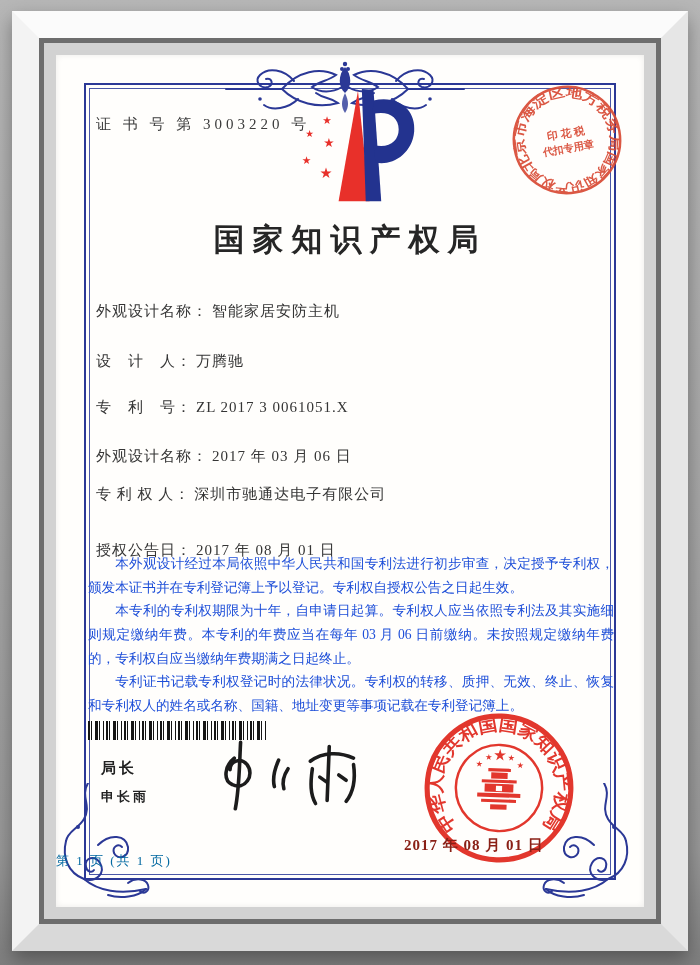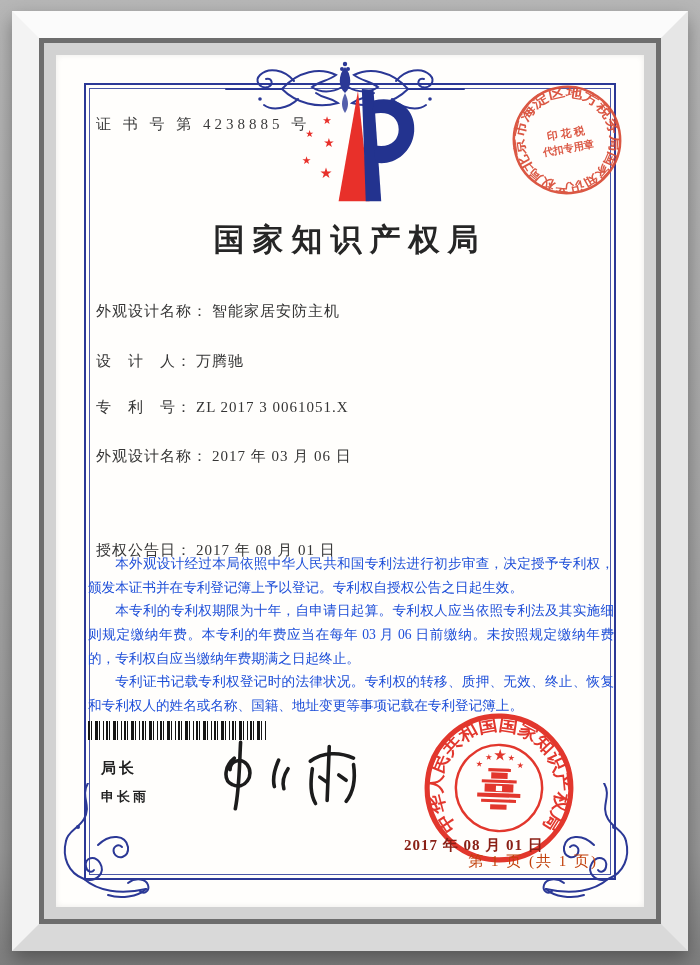--- a/index.html
+++ b/index.html
@@ -55,22 +55,22 @@
   .signer-name{position:absolute;left:45px;top:733px;font-size:13px;font-weight:700;color:#222;
     letter-spacing:3px;font-family:"Liberation Sans","DejaVu Sans",sans-serif;}
   .signature{position:absolute;left:148px;top:682px;width:165px;height:76px;}
   .signature svg{width:100%;height:100%;}
 
   .seal{position:absolute;left:366px;top:656px;width:154px;height:154px;transform:rotate(2deg);opacity:.95;}
   .seal svg{width:100%;height:100%;}
   .seal-date{position:absolute;left:348px;top:781px;width:150px;font-size:15px;font-weight:700;
     color:#8a2016;letter-spacing:1px;z-index:5;white-space:nowrap;}
 
-  .footer-page{position:absolute;left:0;right:46px;top:797px;text-align:right;
-    font-size:15px;color:#c2410c;letter-spacing:2px;}
+  .footer-page{position:absolute;left:0;right:46px;top:797px;text-align:left;
+    font-size:13px;color:#0369a1;letter-spacing:2px;}
 </style>
 </head>
 <body>
 
 <div class="frame">
  <div class="mat-dark">
   <div class="mat-light">
    <div class="paper">
 
      <div class="blue-border">
@@ -110,21 +110,21 @@
          </g>
        </svg>
      </div>
 
      <div class="ornament" style="left:478px;top:728px;width:100px;height:118px;">
        <svg viewBox="0 0 100 118">
          <use href="#flourish" transform="translate(100,0) scale(-1,1)"></use>
        </svg>
      </div>
 
-     <div class="cert-number">证 书 号 第 4238885 号</div>
+     <div class="cert-number">证 书 号 第 3003220 号</div>
 
      <div class="logo">
        <svg viewBox="0 0 130 130">
          <polygon points="66,6 78,120 46,120" fill="#e8302a"></polygon>
          <polygon points="70,4 82,5 90,120 74,120" fill="#23338f"></polygon>
          <path d="M82,16 C110,10 126,28 124,48 C122,72 100,84 84,80 L82,62 C98,66 108,58 108,46 C108,32 96,26 81,30 Z" fill="#23338f"></path>
          <g fill="#e8302a" font-family="'DejaVu Sans',sans-serif" text-anchor="middle">
            <text x="34" y="40" font-size="11">★</text>
            <text x="16" y="54" font-size="10">★</text>
            <text x="36" y="64" font-size="13">★</text>
@@ -158,20 +158,23 @@
        <span class="flabel">外观设计名称：</span><span class="fvalue">智能家居安防主机</span>
      </div>
      <div class="field-row" style="top:297px;">
        <span class="flabel">设　计　人：</span><span class="fvalue">万腾驰</span>
      </div>
      <div class="field-row" style="top:343px;">
        <span class="flabel">专　利　号：</span><span class="fvalue">ZL 2017 3 0061051.X</span>
      </div>
      <div class="field-row" style="top:392px;">
        <span class="flabel">外观设计名称：</span><span class="fvalue">2017 年 03 月 06 日</span>
+     </div>
+     <div class="field-row" style="top:430px;">
+       <span class="flabel">专 利 权 人：</span><span class="fvalue">深圳市驰通达电子有限公司</span>
      </div>
      <div class="field-row" style="top:486px;">
        <span class="flabel">授权公告日：</span><span class="fvalue">2017 年 08 月 01 日</span>
      </div>
 
      <div class="body-text">
        <p>本外观设计经过本局依照中华人民共和国专利法进行初步审查，决定授予专利权，颁发本证书并在专利登记簿上予以登记。专利权自授权公告之日起生效。</p>
        <p>本专利的专利权期限为十年，自申请日起算。专利权人应当依照专利法及其实施细则规定缴纳年费。本专利的年费应当在每年 03 月 06 日前缴纳。未按照规定缴纳年费的，专利权自应当缴纳年费期满之日起终止。</p>
        <p>专利证书记载专利权登记时的法律状况。专利权的转移、质押、无效、终止、恢复和专利权人的姓名或名称、国籍、地址变更等事项记载在专利登记簿上。</p>
      </div>

